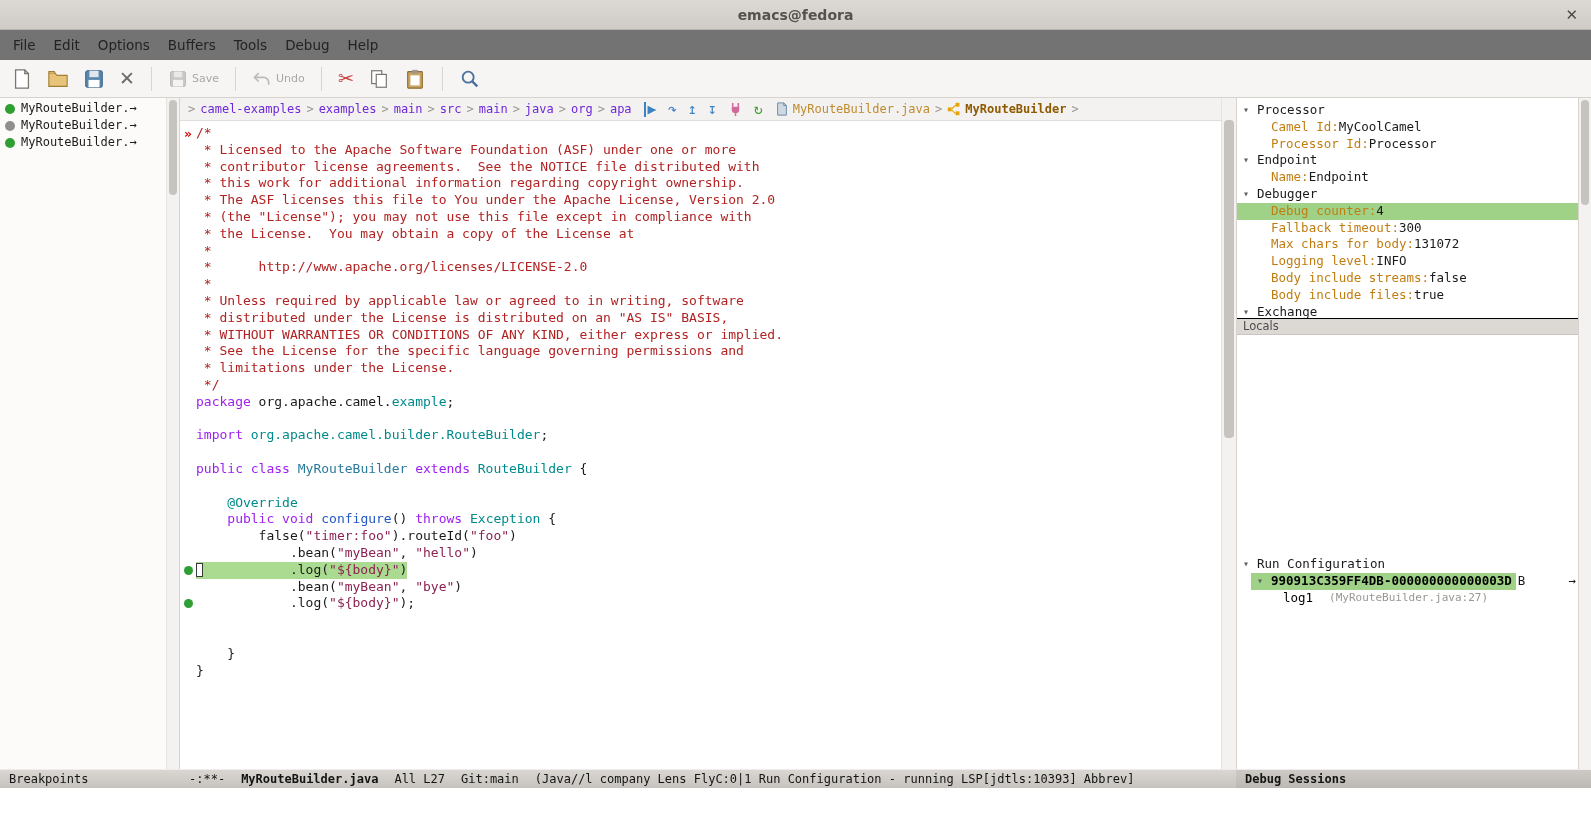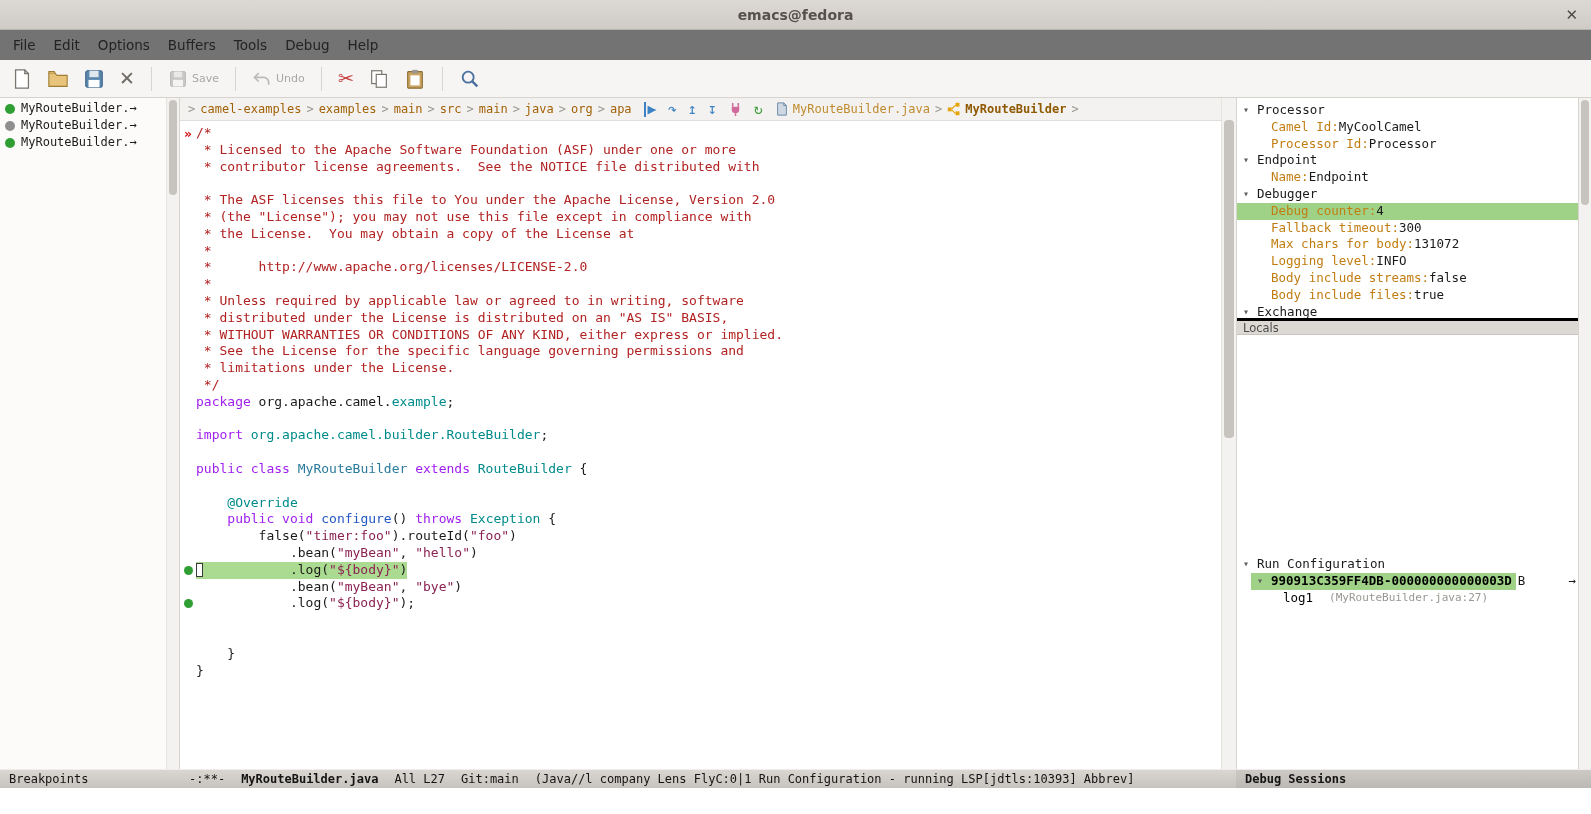--- a/index.html
+++ b/index.html
@@ -40,21 +40,21 @@
 .vthumb{position:absolute;left:2px;right:2px;border-radius:4px;background:#c7c3bf}
 .vscroll.left .vthumb{top:2px;height:95px}
 .vscroll.ed .vthumb{top:22px;height:318px}
 .vscroll.rgt .vthumb{top:2px;height:105px}
 
 
 .editor{flex:1;display:flex;flex-direction:column;min-width:0;background:#fff}
 .headerline{height:23px;background:#f4f2f0;border-bottom:1px solid #e0ddda;display:flex;align-items:center;padding:0 3px;font:12px "DejaVu Sans Mono",monospace;white-space:nowrap;overflow:hidden;flex:0 0 auto}
 .bc{display:flex;align-items:center;overflow:hidden}
 .crumb-sep{color:#9b9892;margin:0 5px}
-.crumb{color:#a16207}
+.crumb{color:#6d28d9}
 .dbg-controls{display:flex;align-items:center;gap:11px;margin:0 12px;flex:0 0 auto}
 .dbg-ico{font-size:15px;line-height:1;display:inline-flex;align-items:center}
 .dbg-ico.blue{color:#3c82c4}
 .dbg-ico.green{color:#3f9e3b}
 .dbg-ico.continue{border-left:2px solid #3c82c4;padding-left:2px}
 .hl-seg{display:inline-flex;align-items:center;flex:0 0 auto}
 .hl-file{color:#bf8b2e;margin-left:4px}
 .hl-symbol{color:#8f5902;font-weight:bold;margin-left:4px}
 
 .code-wrap{flex:1;overflow:hidden;padding-top:4px}
@@ -76,21 +76,21 @@
 
 .right-panel{width:342px;display:flex;flex-direction:column;background:#fff;border-left:1px solid #d8d5d1;overflow:hidden;flex:0 0 auto}
 .sessions{height:220px;padding-top:4px;overflow:hidden}
 .tree-row{display:flex;align-items:center;height:16.8px;font:12.5px/16.8px "DejaVu Sans Mono",monospace;white-space:nowrap}
 .tree-caret{color:#5f5f5f;width:11px;margin:0 3px 0 6px;font-size:10px;flex:0 0 auto}
 .tree-label{color:#1a1a1a}
 .tree-field{padding-left:34px}
 .fkey{color:#c17d11}
 .fval{color:#1a1a1a}
 .tree-row.hl{background:#9fd287}
-.panel-header{height:17px;background:#dcd9d4;border-top:3px solid #000000;border-bottom:1px solid #c8c5c0;font:11.5px/15px "DejaVu Sans",sans-serif;color:#4c4c4c;padding-left:6px;flex:0 0 auto}
+.panel-header{height:17px;background:#dcd9d4;border-top:1px solid #000000;border-bottom:1px solid #c8c5c0;font:11.5px/15px "DejaVu Sans",sans-serif;color:#4c4c4c;padding-left:6px;flex:0 0 auto}
 .locals-body{height:217px;background:#fff}
 .expr-body{flex:1;padding-top:4px;background:#fff}
 .bold{font-weight:normal}
 .expr-session-row{padding-left:14px}
 .expr-session{background:#9fd287;font-weight:bold;display:inline-flex;align-items:center;padding-right:4px}
 .expr-suffix{color:#1a1a1a;margin-left:2px}
 .trunc-arrow{margin-left:auto;margin-right:2px;color:#1a1a1a}
 .expr-entry{padding-left:46px}
 .loc{color:#9a9792;font-size:11px;margin-left:16px}
 
@@ -277,20 +277,21 @@
           <div class="code-line">
             <span class="fringe"></span>
             <span class="line-content"><span class="tok-c"> * Licensed to the Apache Software Foundation (ASF) under one or more</span></span>
           </div>
           <div class="code-line">
             <span class="fringe"></span>
             <span class="line-content"><span class="tok-c"> * contributor license agreements.  See the NOTICE file distributed with</span></span>
           </div>
           <div class="code-line">
             <span class="fringe"></span>
+            <span class="line-content"><span class="tok-c"> * this work for additional information regarding copyright ownership.</span></span>
           </div>
           <div class="code-line">
             <span class="fringe"></span>
             <span class="line-content"><span class="tok-c"> * The ASF licenses this file to You under the Apache License, Version 2.0</span></span>
           </div>
           <div class="code-line">
             <span class="fringe"></span>
             <span class="line-content"><span class="tok-c"> * (the "License"); you may not use this file except in compliance with</span></span>
           </div>
           <div class="code-line">

